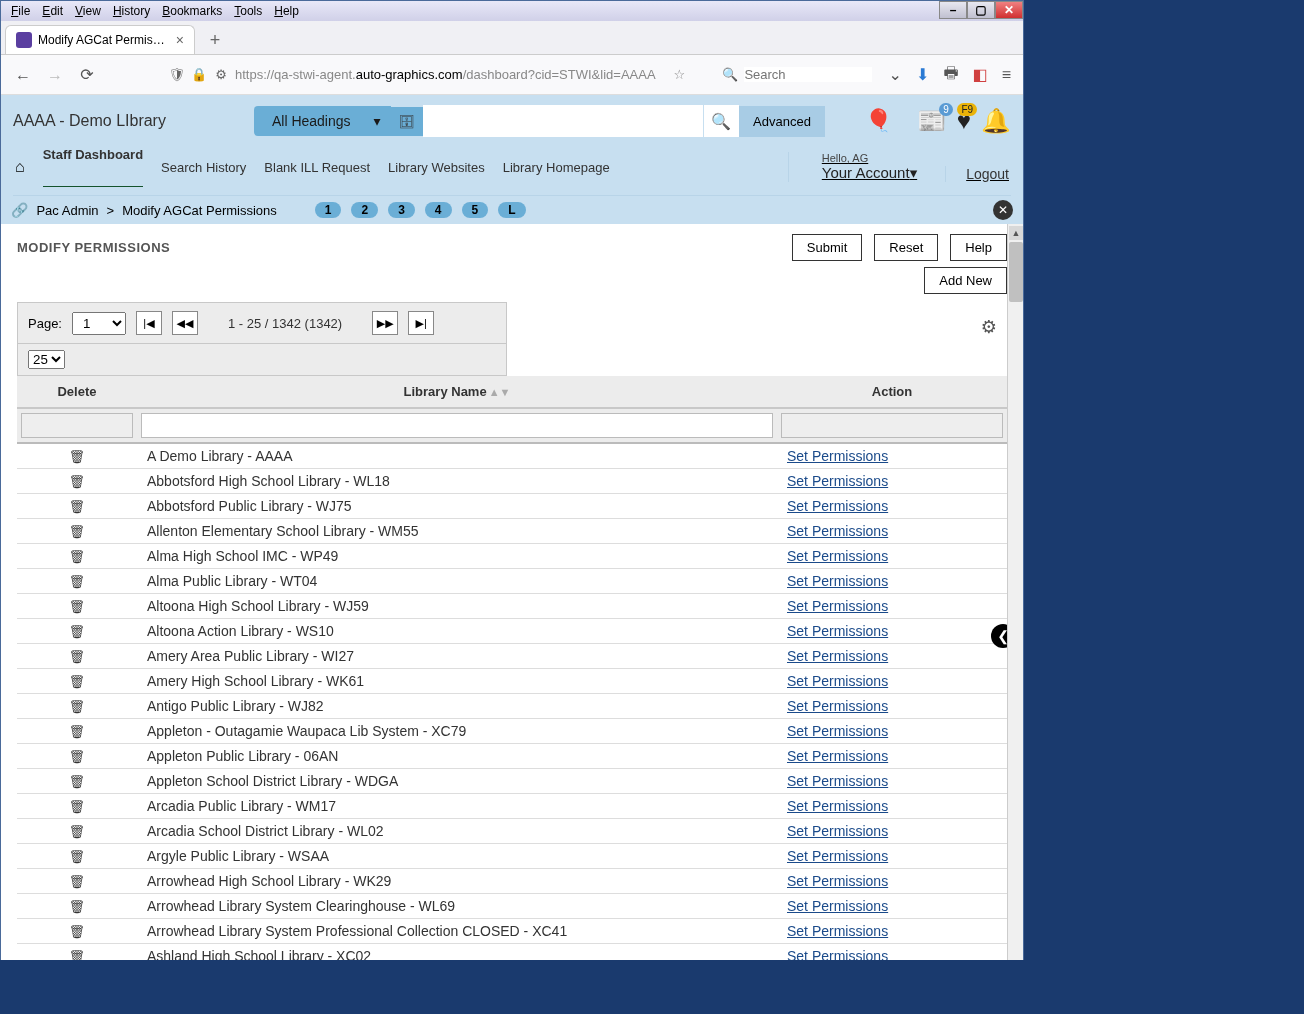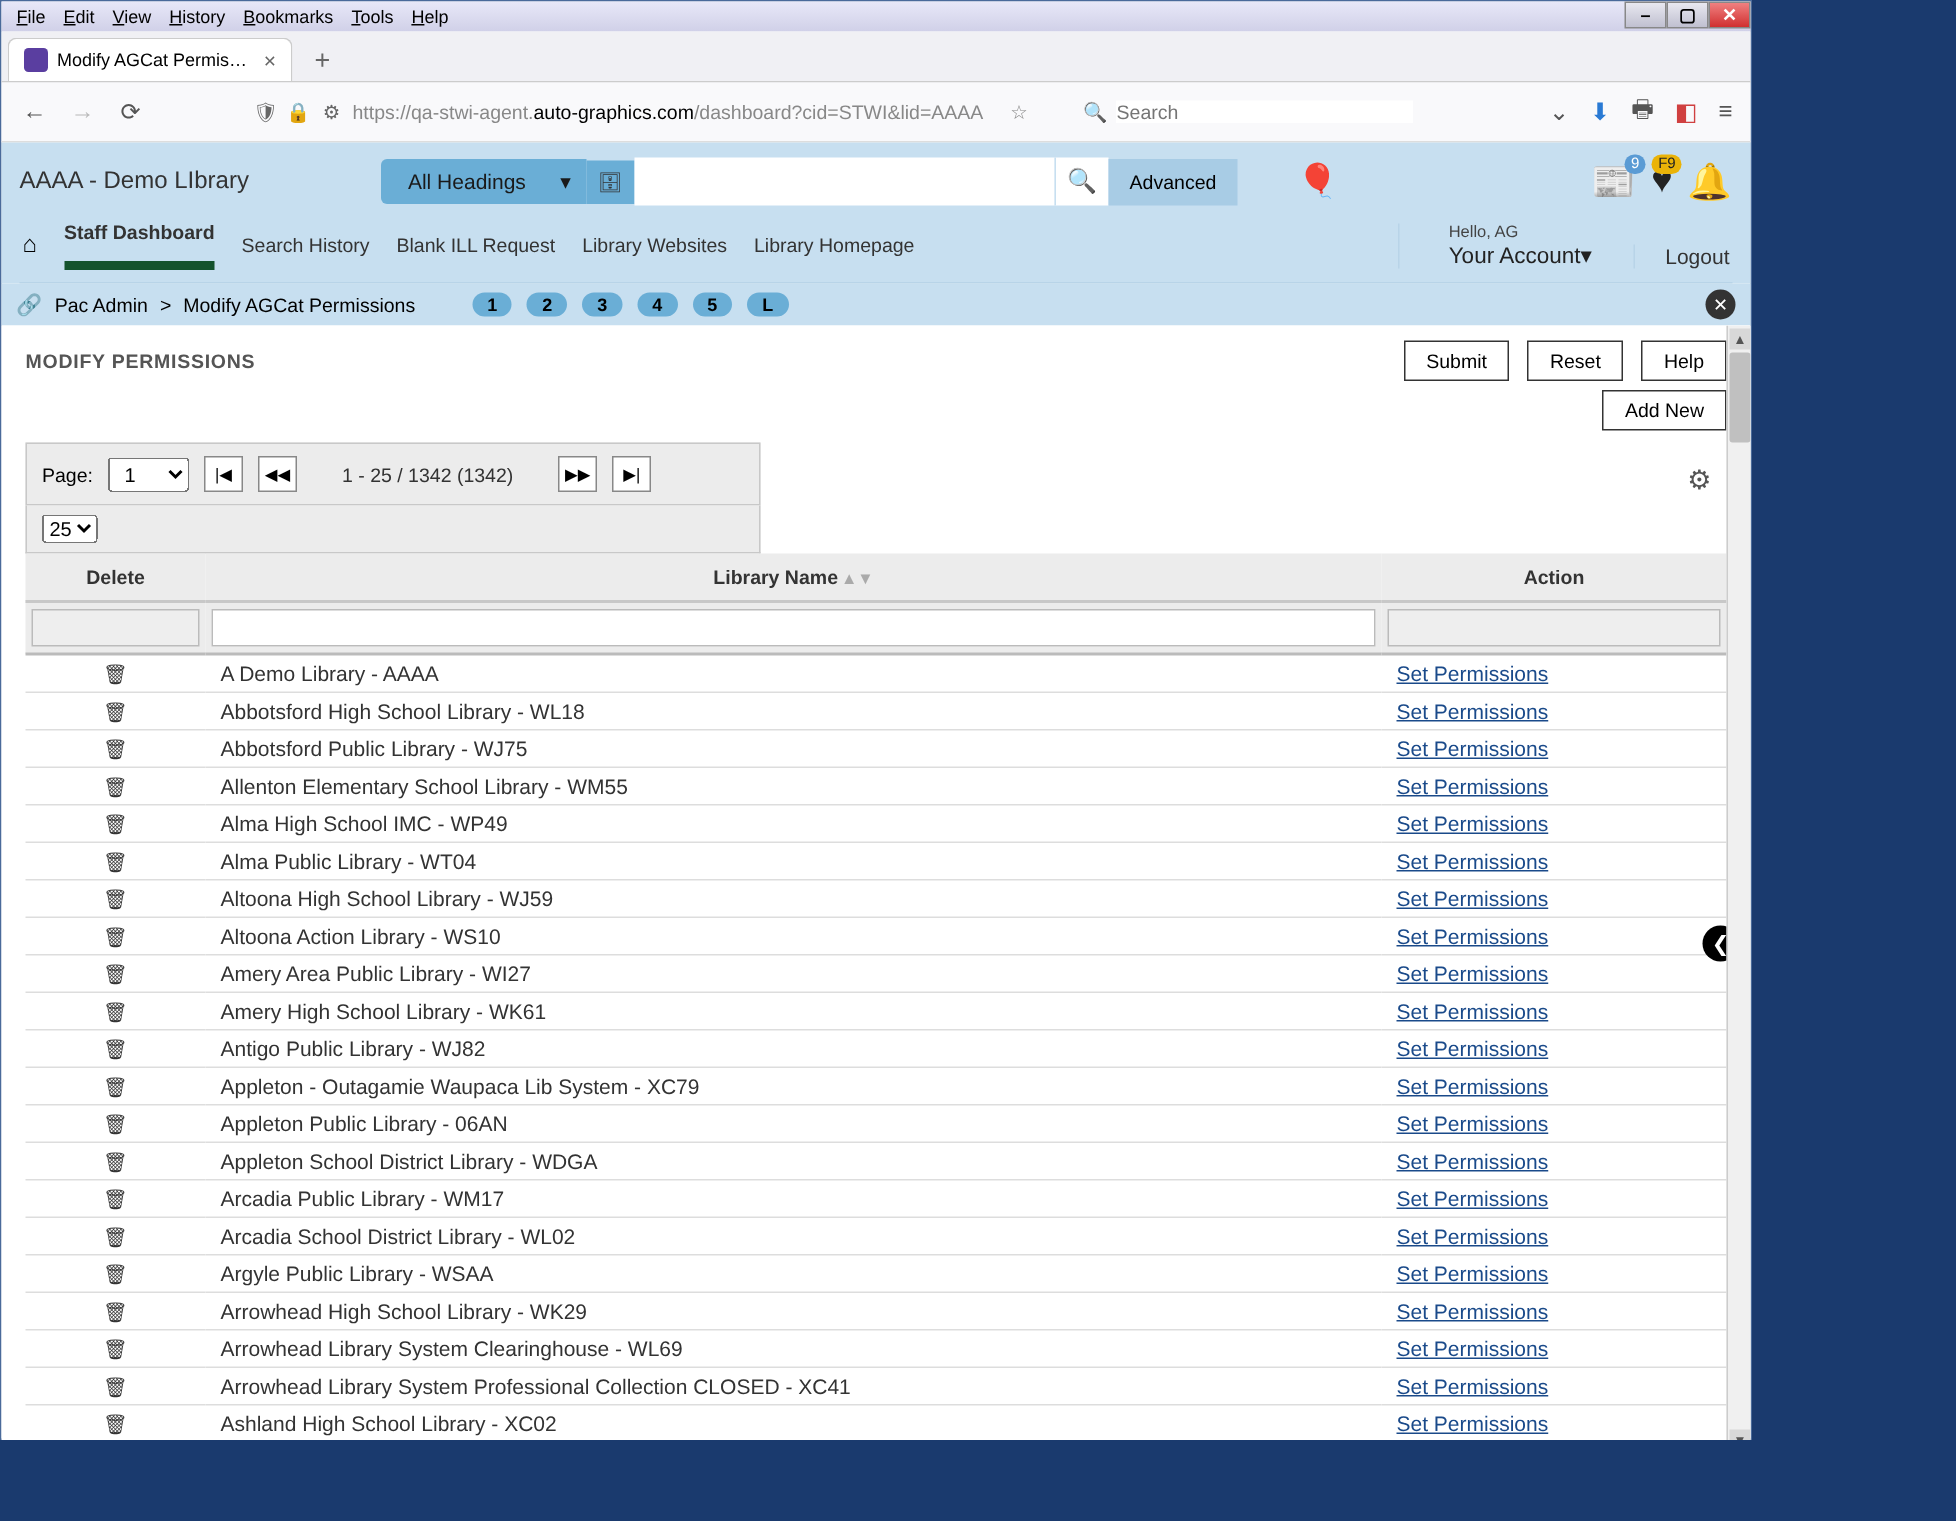--- a/index.html
+++ b/index.html
@@ -1,19 +1,19 @@
 <!DOCTYPE html>
 <html><head>
 <meta charset="utf-8">
 <style>
 * { box-sizing: border-box; margin: 0; padding: 0; }
 body { font-family: Arial, sans-serif; font-size: 13px; background: #1a3a6e; overflow: hidden; }
 
 
-.window-frame { width: 1168px; height: 960px; margin: 0; background: #fff; border: 1px solid #4a6a9a; position: relative; }
+.window-frame { width: 1024px; height: 960px; margin: 0; background: #fff; border: 1px solid #4a6a9a; position: relative; }
 .titlebar { height: 20px; background: linear-gradient(#e8e8f8,#d0d0e8); display: flex; align-items: center; font-size: 12px; padding: 0 4px; }
 .titlebar .menu-item { padding: 1px 6px; cursor: default; text-decoration: underline; text-decoration-color: transparent; }
 .titlebar .menu-item::first-letter { text-decoration: underline; }
 .win-btns { position: absolute; right: 0; top: 0; display: flex; }
 .win-btn { width: 28px; height: 18px; border: 1px solid #888; background: linear-gradient(#e8e8f0,#c0c0d0); display:flex;align-items:center;justify-content:center;font-size:12px;font-weight:bold; }
 .win-btn.close { background: linear-gradient(#f08080,#d03030); color:#fff; }
 
 
 .tabbar { height: 34px; background: #f0f0f4; border-bottom: 1px solid #ccc; display:flex; align-items:flex-end; padding-left: 4px; }
 .tab { display:flex; align-items:center; gap:6px; background:#fff; border:1px solid #ccc; border-bottom:none; border-radius:6px 6px 0 0; padding:6px 10px; font-size:12px; max-width:190px; }
@@ -50,22 +50,22 @@
 .balloon { margin-left:40px; font-size:22px; }
 .header-right-icons { margin-left:auto; display:flex; gap:10px; align-items:center; }
 .hicon { position:relative; font-size:24px; color:#222; }
 .badge { position:absolute; top:-4px; right:-6px; background:#5a9bd4; color:#fff; border-radius:8px; font-size:10px; padding:1px 4px; }
 .badge.yellow { background:#eab308; color:#222; }
 
 
 .nav-row { display:flex; align-items:center; gap:18px; padding:10px 2px 8px 2px; font-size:13px; border-bottom:1px solid #b8d4e8; }
 .nav-row .home { font-size:16px; }
 .nav-row a { color:#333; text-decoration:none; }
-.nav-row a.active { border-bottom:6px solid #14532d; padding-bottom:12px; font-weight:bold; }
-.account-area { margin-left:auto; display:flex; gap:28px; align-items:flex-end; border-left:1px solid #b8d4e8; padding-left:33px; }
+.nav-row a.active { border-bottom:1px solid #14532d; padding-bottom:24px; font-weight:bold; }
+.account-area { margin-left:auto; display:flex; gap:28px; align-items:flex-end; border-left:1px solid #b8d4e8; padding-left:33px;text-decoration:underline; }
 .account-block { font-size:11px; color:#444; }
 .account-block .big { font-size:15px; color:#222; }
 .logout { font-size:14px; color:#333; border-left:1px solid #b8d4e8; padding-left:20px; }
 
 
 .crumb-row { background:#c7dff0; padding:4px 10px; display:flex; align-items:center; gap:8px; font-size:13px; position:relative; }
 .crumb-row .link-icon { font-size:14px; }
 .pager-bubble { background:#6aaed6; color:#000; border-radius:10px; padding:1px 10px; font-weight:bold; font-size:12px; margin-left:2px; }
 .close-x { margin-left:auto; width:20px;height:20px;border-radius:50%;background:#333;color:#fff;display:flex;align-items:center;justify-content:center;font-size:12px; }
 

